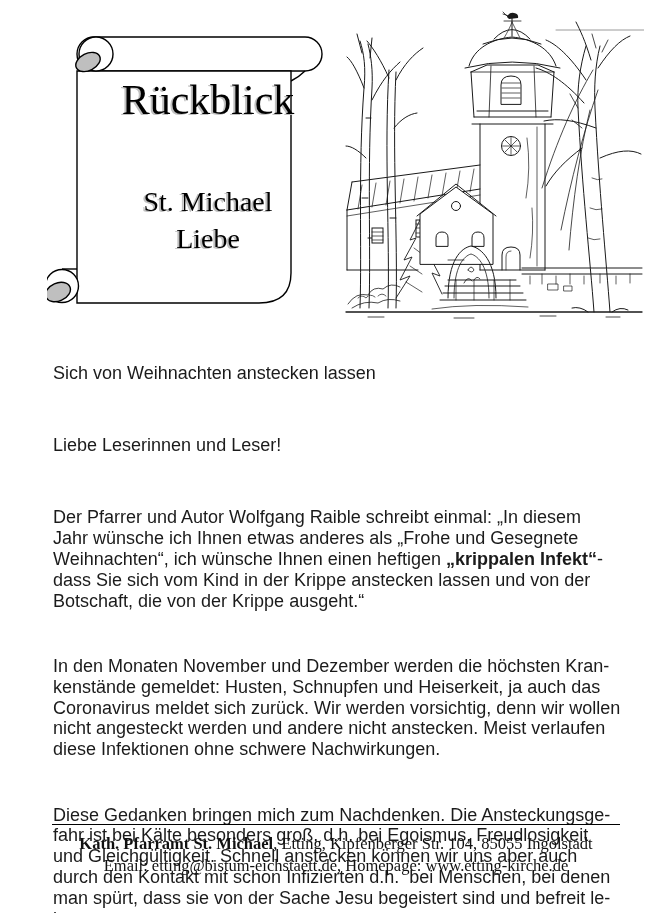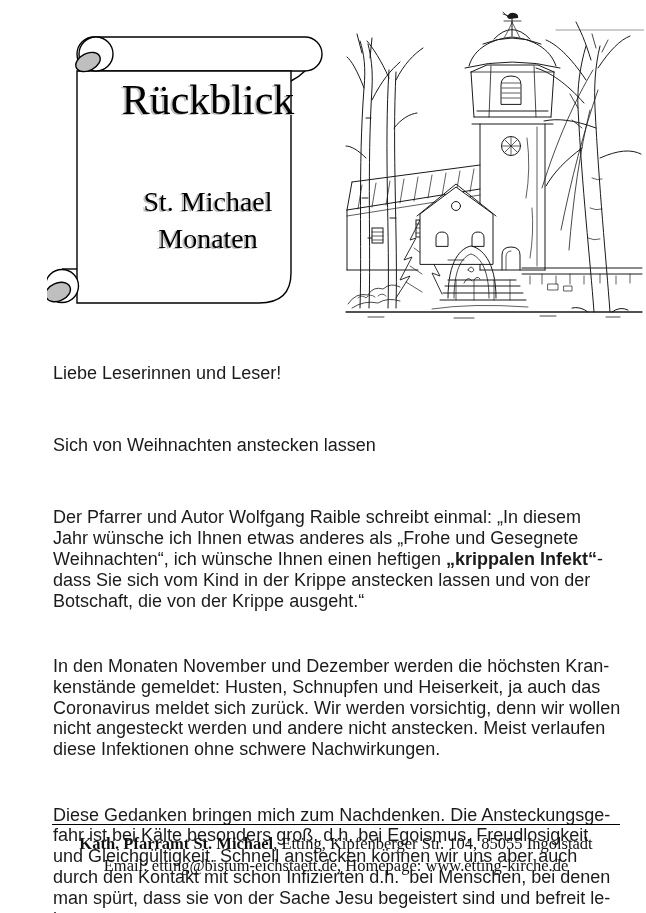--- a/index.html
+++ b/index.html
@@ -59,21 +59,21 @@
         <circle cx="49" cy="19" r="17" fill="#fff"></circle>
         <ellipse cx="41" cy="27" rx="13" ry="8.5" transform="rotate(-27 41 27)" fill="#bfbfbf"></ellipse>
 
         <path d="M30,234 H15"></path>
         <circle cx="15" cy="251" r="16.5" fill="#fff"></circle>
         <ellipse cx="11" cy="257" rx="13" ry="9" transform="rotate(-24 11 257)" fill="#bfbfbf"></ellipse>
       </g>
     </svg>
     <div class="banner-line banner-title">Rückblick</div>
     <div class="banner-line banner-parish">St. Michael</div>
-    <div class="banner-line banner-place">Monaten</div>
+    <div class="banner-line banner-place">Liebe</div>
   </div>
 
   <svg class="church" viewBox="0 0 300 312" aria-hidden="true">
     <g stroke="#1a1a1a" stroke-width="1" fill="none" stroke-linecap="round">
       <path d="M212,22 H300" stroke="#9a9a9a"></path>
 
       <path d="M16,300 C18,240 14,160 20,80 C22,60 20,45 16,33"></path>
       <path d="M25,300 C27,240 23,160 28,80 C29,62 27,48 24,36"></path>
       <path d="M20,80 C13,62 7,52 3,49"></path>
       <path d="M28,92 C38,72 47,62 56,54"></path>
@@ -160,22 +160,22 @@
       <path d="M4,296 q8,-12 20,-9 q5,-9 15,-6 q8,-7 17,-2" stroke-width="0.8"></path>
       <path d="M8,300 q12,-8 26,-5 q10,-6 22,-2" stroke-width="0.8"></path>
       <path d="M14,290 q4,-4 8,0 q4,-5 9,-1 M34,288 q4,-4 8,0" stroke-width="0.7"></path>
       <path d="M2,304 H298" stroke-width="1.3"></path>
       <path d="M88,301 q40,-6 96,-2" stroke-width="0.7"></path>
       <path d="M24,309 h16 M110,310 h20 M196,308 h16 M262,309 h14" stroke-width="0.8"></path>
     </g>
   </svg>
 
   <div class="body-text">
+    <p class="sp-large"><span>Sich von Weihnachten anstecken lassen</span></p>
     <p class="sp-large"><span>Liebe Leserinnen und Leser!</span></p>
-    <p class="sp-large"><span>Sich von Weihnachten anstecken lassen</span></p>
     <p><span>Der Pfarrer und Autor Wolfgang Raible schreibt einmal: „In diesem
 Jahr wünsche ich Ihnen etwas anderes als „Frohe und Gesegnete
 Weihnachten“, ich wünsche Ihnen einen heftigen </span><span class="b">„krippalen Infekt“</span><span>-
 dass Sie sich vom Kind in der Krippe anstecken lassen und von der
 Botschaft, die von der Krippe ausgeht.“</span></p>
     <p><span>In den Monaten November und Dezember werden die höchsten Kran-
 kenstände gemeldet: Husten, Schnupfen und Heiserkeit, ja auch das
 Coronavirus meldet sich zurück. Wir werden vorsichtig, denn wir wollen
 nicht angesteckt werden und andere nicht anstecken. Meist verlaufen
 diese Infektionen ohne schwere Nachwirkungen.</span></p>

